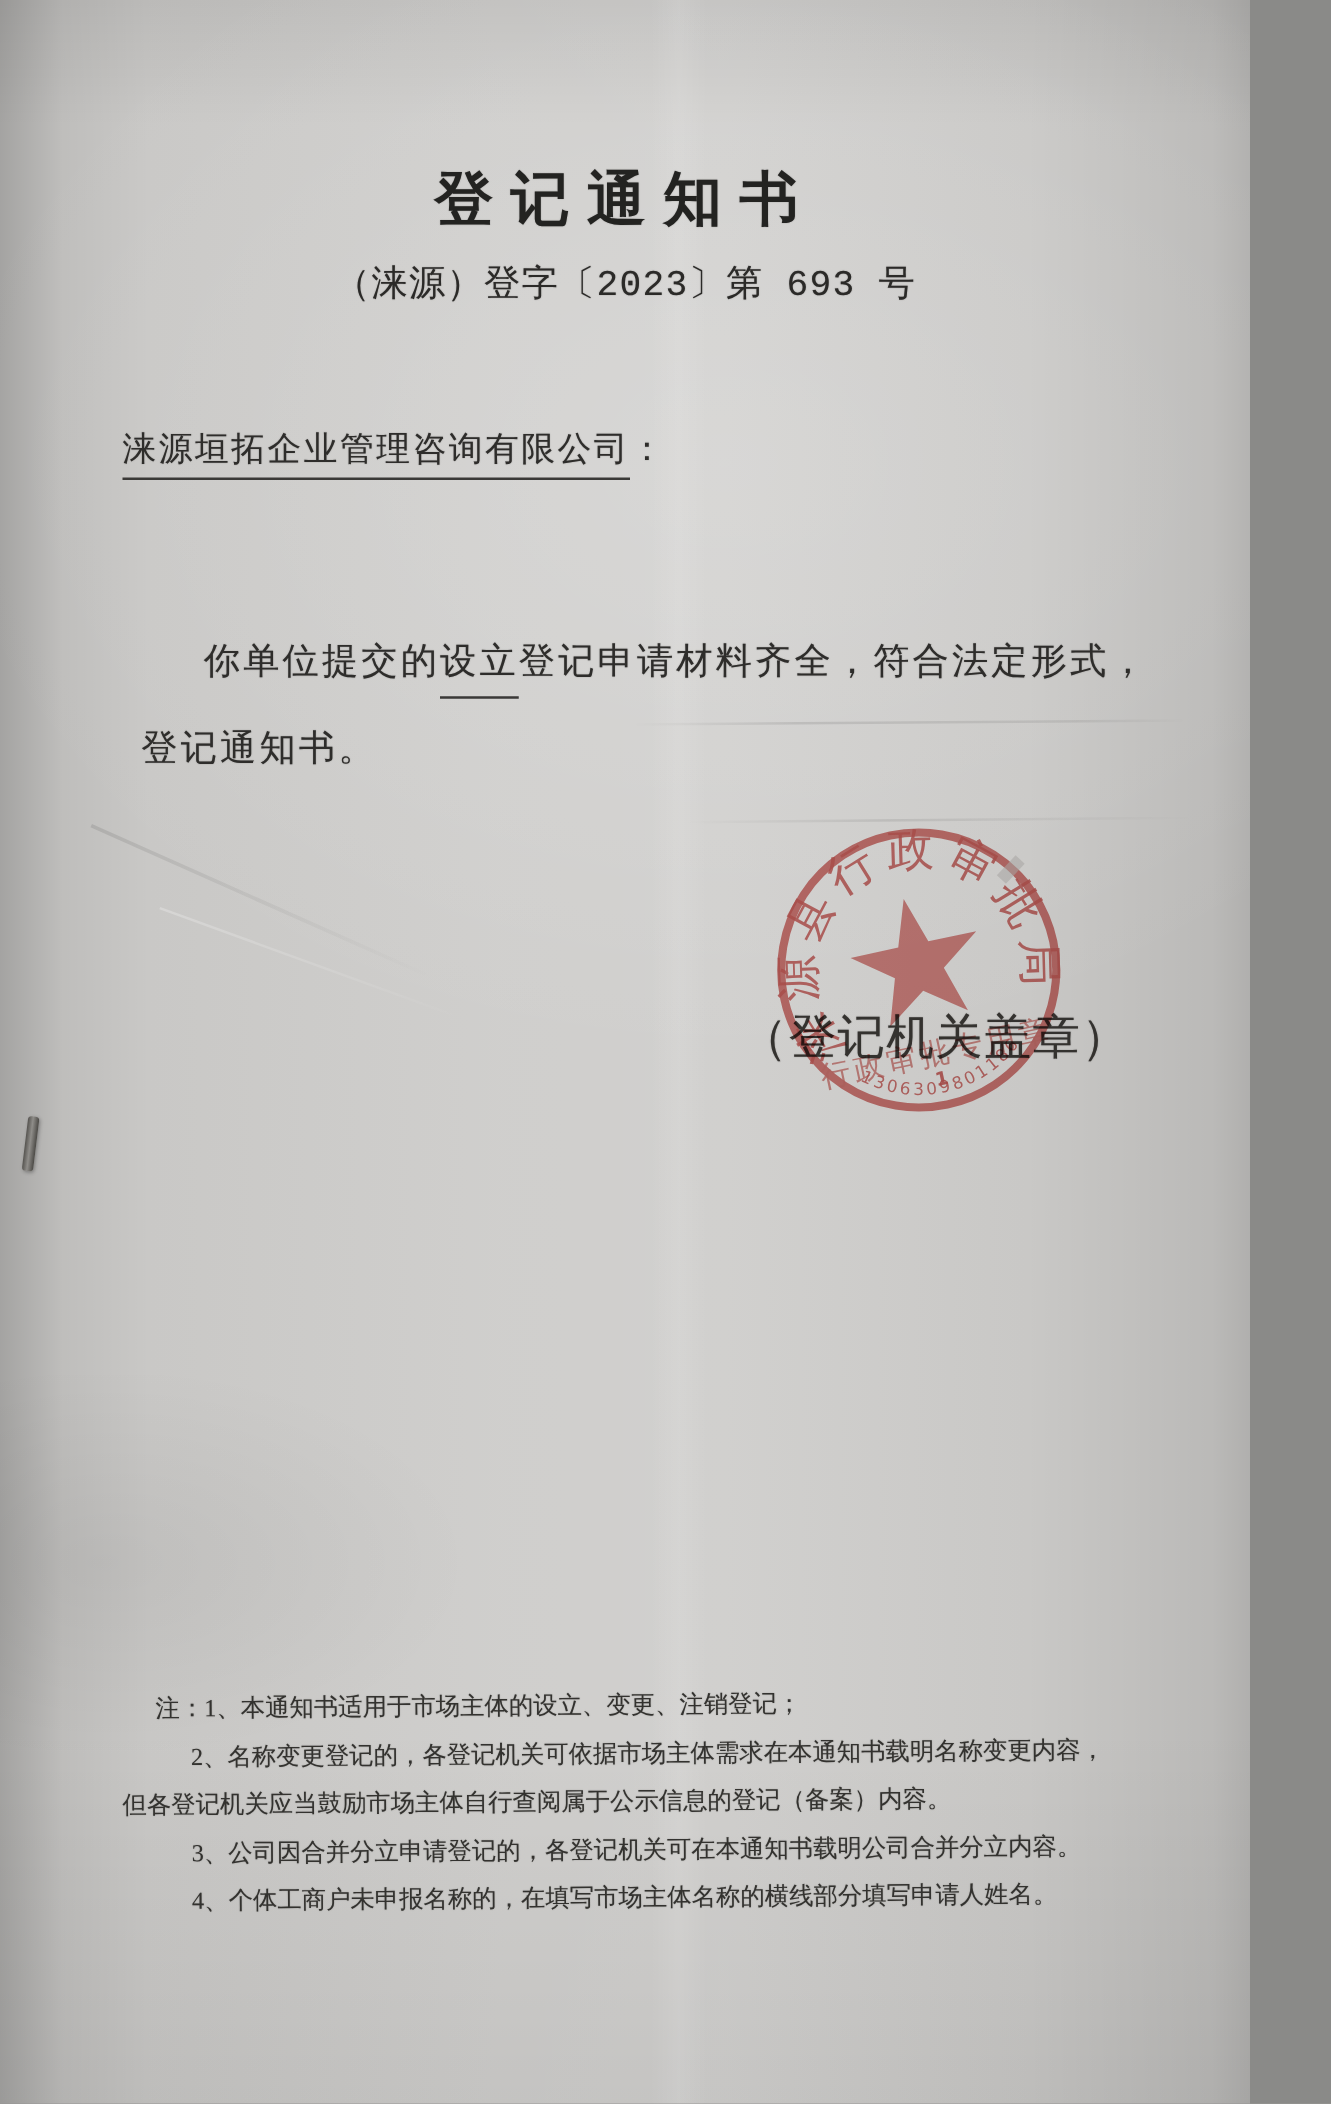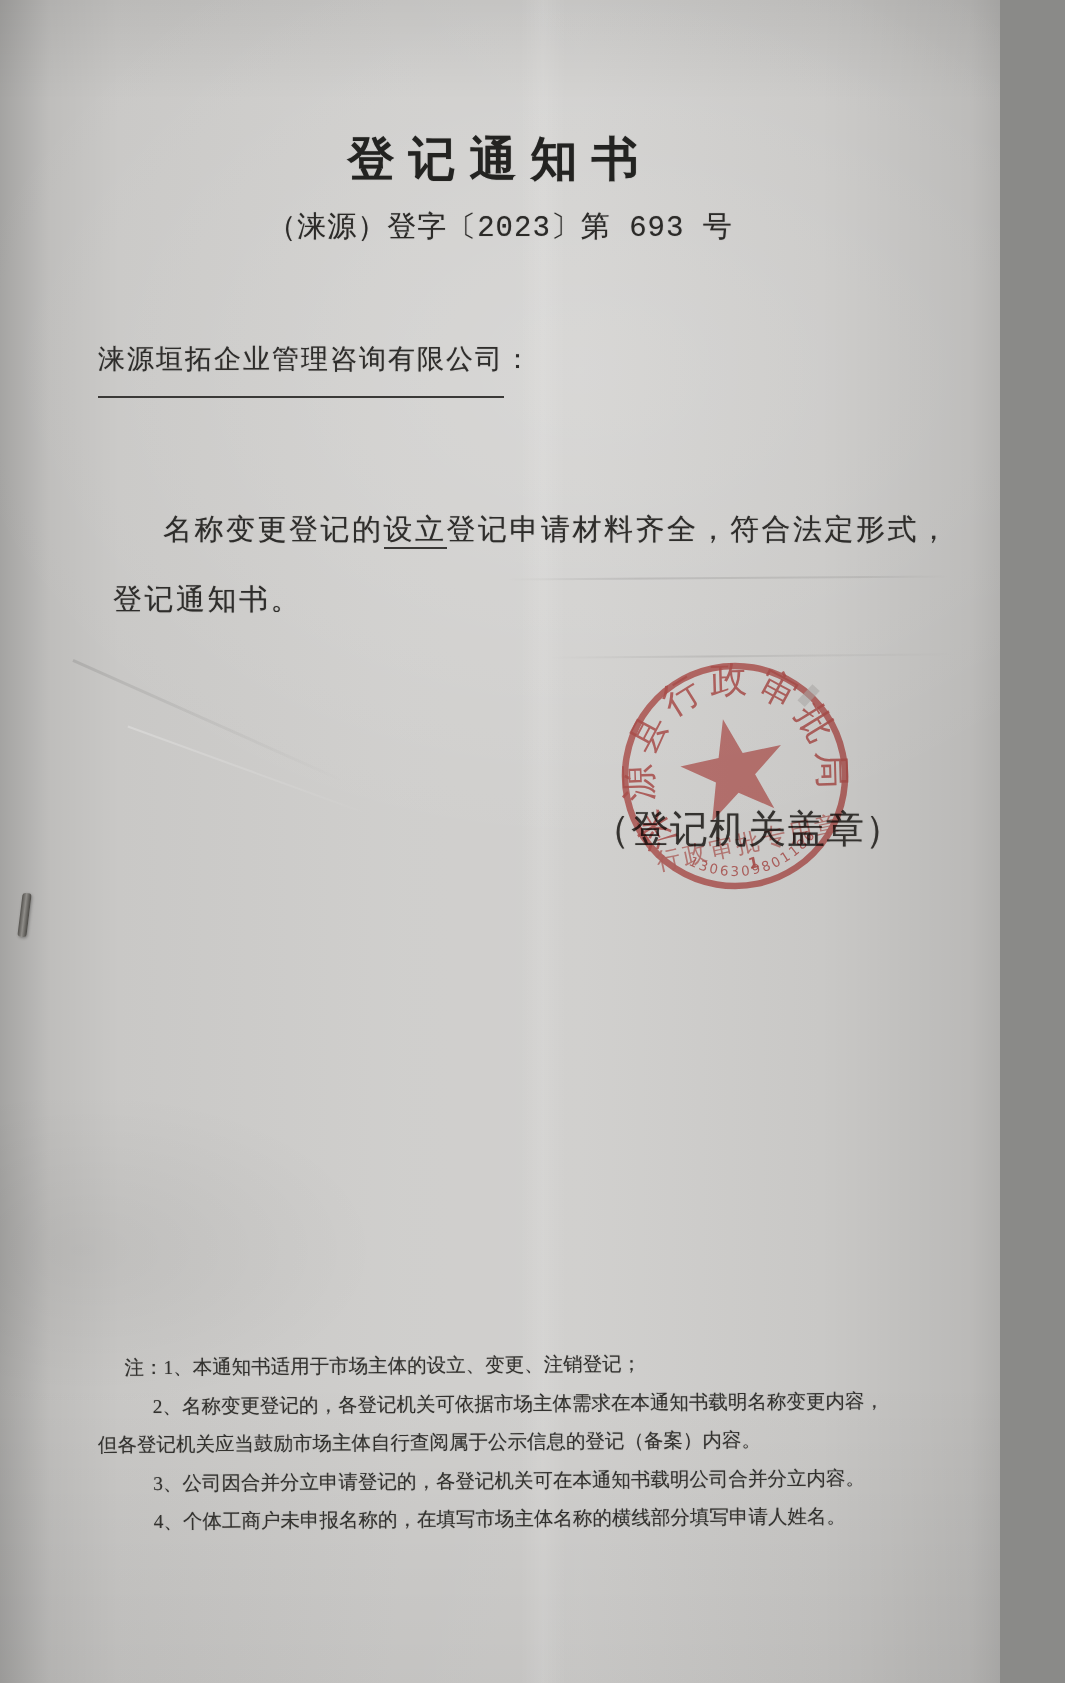--- a/index.html
+++ b/index.html
@@ -16,26 +16,26 @@
   .txt{position:absolute; white-space:nowrap; text-shadow:0 0 1px rgba(46,45,43,0.45);}
   .doc-title{
     left:0; right:0; top:128px; text-align:center;
     font-size:47px; font-weight:bold; letter-spacing:14px; color:#232321;
   }
   .doc-number{
     left:0; right:0; top:207px; text-align:center;
     font-size:29px; letter-spacing:1px; color:#2b2a28;font-family:Liberation Mono, monospace;
   }
   .addressee{ left:98px; top:341px; font-size:27px; letter-spacing:2px; }
-  .addressee .uname{ border-bottom:2px solid #3a3937; padding-bottom:22px; }
+  .addressee .uname{ border-bottom:2px solid #3a3937; padding-bottom:8px; }
   .body-par{
     left:113px; top:494px; width:860px; white-space:normal;
     font-size:29px; letter-spacing:2.5px; line-height:70px; text-indent:50px;
   }
-  .body-par .uset{ border-bottom:2px solid #3a3937; padding-bottom:2px; }
+  .body-par .uset{ border-bottom:2px solid #3a3937; padding-bottom:12px; }
   .seal-caption{ left:592px; top:804px; font-size:38px; letter-spacing:1px; color:#34322f; z-index:3;}
   .date-line{ left:584px; top:861px; font-size:31px; letter-spacing:3px; color:#2f2e2c; z-index:3;}
   .notes{
     position:absolute; left:98px; top:1346px; width:880px;
     font-size:19.5px; line-height:38.5px; color:#33322f;
     transform:rotate(-0.45deg); text-shadow:0 0 1px rgba(46,45,43,0.4);
   }
   .note-line{white-space:nowrap;}
   .pad-label{padding-left:27px;}
   .pad-num{padding-left:55px;}
@@ -73,21 +73,21 @@
   <div class="crease cr-d1"></div>
   <div class="crease cr-d2"></div>
   <div class="crease cr-b1"></div>
   <div class="clip"></div>
 
   <div class="txt doc-title">登记通知书</div>
   <div class="txt doc-number">（涞源）登字〔2023〕第 693 号</div>
 
   <div class="txt addressee"><span class="uname">涞源垣拓企业管理咨询有限公司</span><span>：</span></div>
 
-  <div class="txt body-par"><span>名称变更登记的</span><span class="uset">设立</span><span>登记申请材料齐全，符合法定形式，</span><br>
+  <div class="txt body-par"><span>你单位提交的</span><span class="uset">设立</span><span>登记申请材料齐全，符合法定形式，</span><br>
     <span>登记通知书。</span>
   </div>
 
   <div class="txt seal-caption">（登记机关盖章）</div>
 
   <svg class="stamp" viewBox="0 0 240 240">
     <defs>
       <path id="ringArc" d="M 51.2,168.2 A 84,84 0 1 1 188.8,168.2" fill="none"></path>
       <path id="codeArc" d="M 55.7,196.6 A 100,100 0 0 0 184.3,196.6" fill="none"></path>
     </defs>

